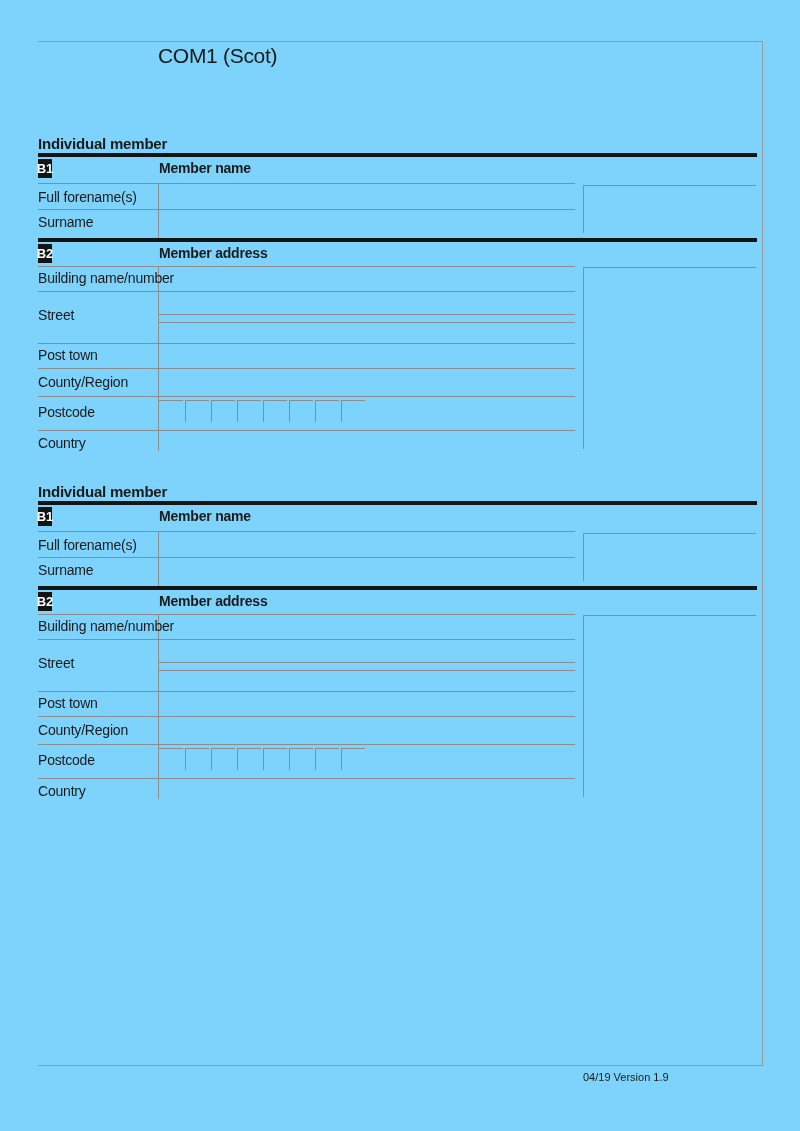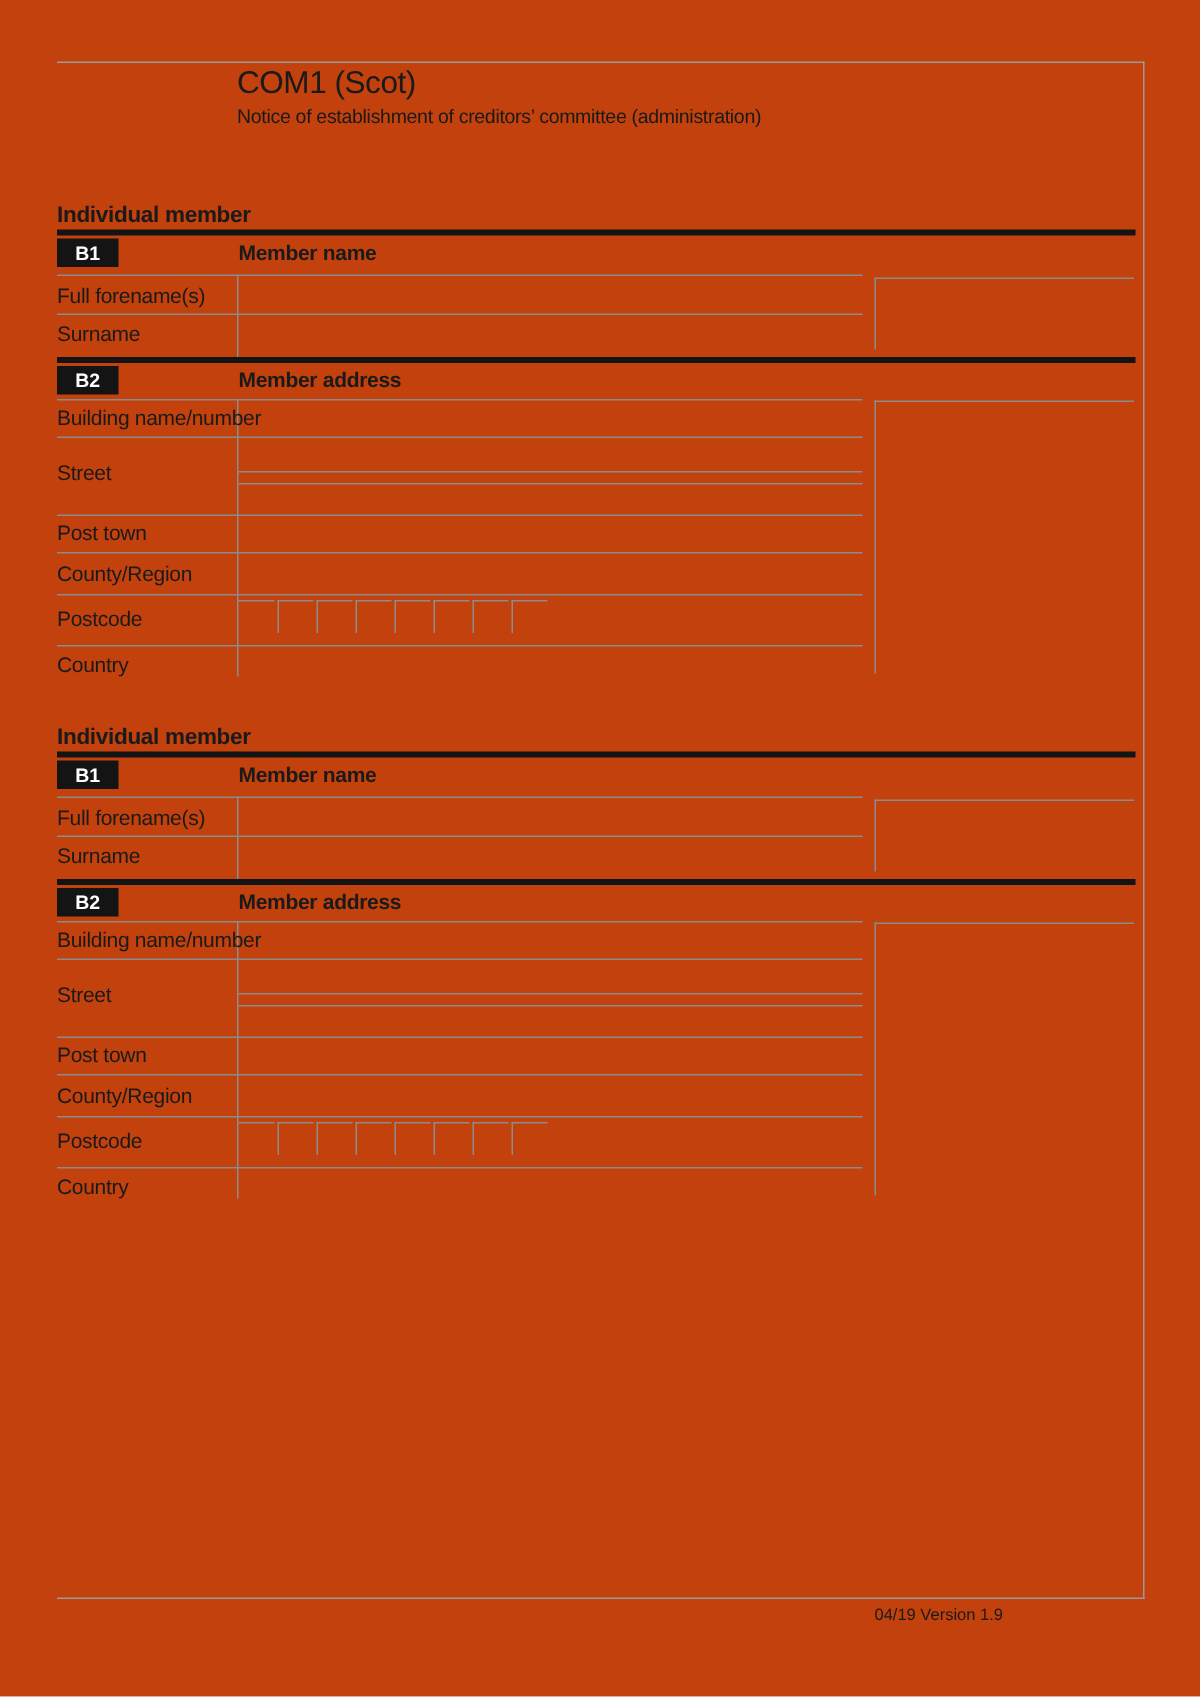--- a/index.html
+++ b/index.html
@@ -1,33 +1,33 @@
 <!DOCTYPE html>
 <html><head>
 <meta charset="utf-8">
 <style>
   html,body{margin:0;padding:0;background:#ffffff;}
   body{font-family:"Liberation Sans",sans-serif;color:#1a1a1a;}
-  .page{position:relative;width:800px;height:1131px;background:#c2410c;overflow:hidden;}
+  .page{position:relative;width:800px;height:1131px;background:#7dd3fc;overflow:hidden;}
 
   
   .frame{position:absolute;left:38px;top:41px;width:724px;height:1023px;
          border-top:1px solid #9a9a9a;border-right:1px solid #9a9a9a;border-bottom:1px solid #9a9a9a;}
 
   .title{position:absolute;left:158px;top:44px;font-size:21px;letter-spacing:-0.3px;}
   .subtitle{position:absolute;left:158px;top:70px;font-size:13px;letter-spacing:-0.2px;}
 
   .block{position:absolute;left:0;width:800px;height:330px;}
   .blk1{top:135px;}
   .blk2{top:483px;}
 
   .blk-h{position:absolute;left:38px;top:0;font-weight:bold;font-size:15px;letter-spacing:-0.2px;}
   .bar{position:absolute;left:38px;width:719px;height:4px;background:#141414;}
   .bar1{top:18px}.bar2{top:103px}
-  .badge{position:absolute;left:38px;width:41px;height:19px;background:#141414;color:#fff;
+  .badge{position:absolute;left:38px;width:14px;height:19px;background:#141414;color:#fff;
          font-size:13px;font-weight:bold;display:flex;align-items:center;justify-content:center;}
   .b1-badge{top:24px}.b2-badge{top:109px}
   .sec-t{position:absolute;left:159px;font-weight:bold;font-size:14px;letter-spacing:-0.2px;}
   .b1-title{top:25px}.b2-title{top:110px}
 
   .fline{position:absolute;left:38px;width:537px;height:1px;background:#8c8c8c;}
   .b1-underline{top:48px}.line-forename{top:74px}
   .b2-underline{top:131px}.line-building{top:156px}.line-street2{top:208px}
   .line-posttown{top:233px}.line-county{top:261px}.line-postcode{top:295px}
 
@@ -60,21 +60,20 @@
 
   .footer{position:absolute;left:583px;top:1071px;font-size:11px;}
 </style>
 </head>
 <body>
 
 <div class="page">
   <div class="frame"></div>
 
   <div class="title">COM1 (Scot)</div>
-  <div class="subtitle">Notice of establishment of creditors’ committee (administration)</div>
 
   <div class="block blk1">
     <div class="blk-h">Individual member</div>
 
     <div class="bar bar1"></div>
     <div class="badge b1-badge">B1</div>
     <div class="sec-t b1-title">Member name</div>
     <div class="fline b1-underline"></div>
     <div class="vdiv b1-div"></div>
     <div class="notebox b1-box"></div>

